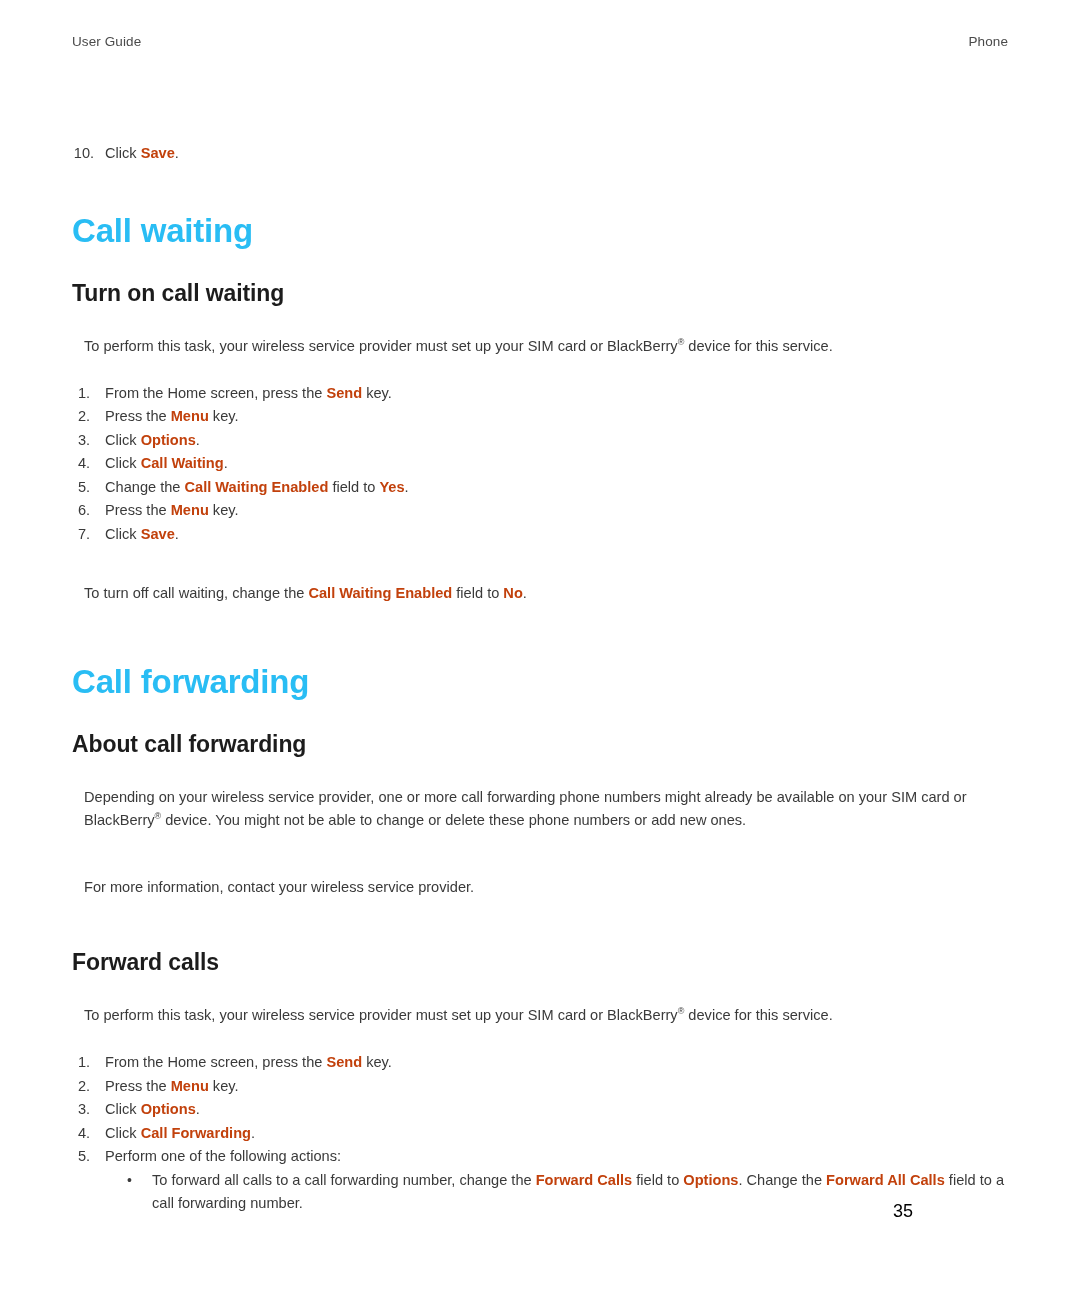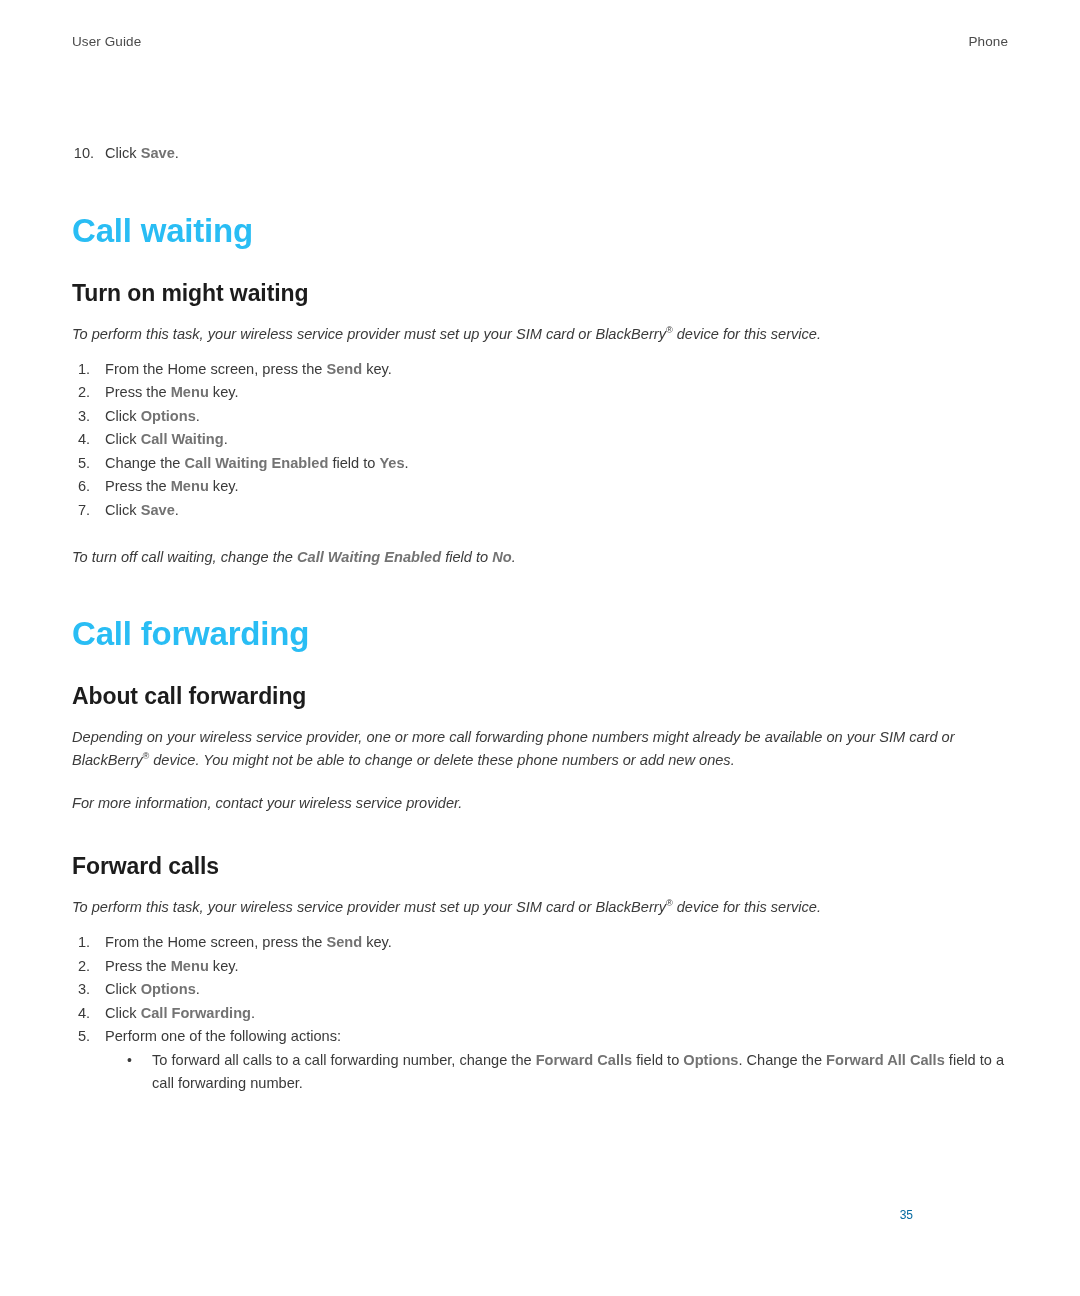--- a/index.html
+++ b/index.html
@@ -63,23 +63,22 @@
     font-weight: 700;
     color: #1c1c1c;
     margin: 0;
     letter-spacing: -0.1px;
   }
 
   
   p.para {
     font-size: 14.6px;
     line-height: 23px;
-    margin: 0;
-    color: #3a3a3a;
-    font-style: italic;
+    margin: 12px;
+    color: #3a3a3a;
   }
 
   
   ol.steps, ul.bullets {
     list-style: none;
     margin: 0;
     padding: 0;
   }
   ol.steps > li {
     position: relative;
@@ -112,36 +111,36 @@
   }
   ul.bullets > li > .dot {
     position: absolute;
     left: 0;
     top: 0;
     line-height: 23.5px;
     font-size: 14px;
     color: #3a3a3a;
   }
 
-  b, strong, .b { font-weight: 700; color: #737373; }
+  b, strong, .b { font-weight: 700; color: #c2410c; }
   .sp-12 { height: 12px; }
   .sp-16 { height: 16px; }
   .sp-20 { height: 20px; }
   .sp-24 { height: 24px; }
   .sp-30 { height: 30px; }
   .sp-38 { height: 38px; }
   .sp-46 { height: 46px; }
 
   
   .folio {
     position: absolute;
     right: 72px;
     bottom: 74px;
-    font-size: 12px;
-    color: #0369a1;
+    font-size: 18px;
+    color: #000000;
   }
 
   sup.reg {
     font-size: 9px;
     vertical-align: super;
     line-height: 0;
   }
 </style>
 </head>
 <body>
@@ -156,21 +155,21 @@
   <div class="content" id="content-root">
       <ol class="steps">
         <li>
           <span class="num">10.</span>
           <span class="txt">Click <b class="b">Save</b>.</span>
         </li>
       </ol>
       <div class="sp-46"></div>
       <h1 class="h1">Call waiting</h1>
       <div class="sp-30"></div>
-      <h2 class="h2">Turn on might waiting</h2>
+      <h2 class="h2">Turn on call waiting</h2>
       <div class="sp-16"></div>
       <p class="para">To perform this task, your wireless service provider must set up your SIM card or BlackBerry<sup class="reg">®</sup> device for this service.</p>
       <div class="sp-12"></div>
       <ol class="steps">
         <li>
           <span class="num">1.</span>
           <span class="txt">From the Home screen, press the <b class="b">Send</b> key.</span>
         </li>
         <li>
           <span class="num">2.</span>

